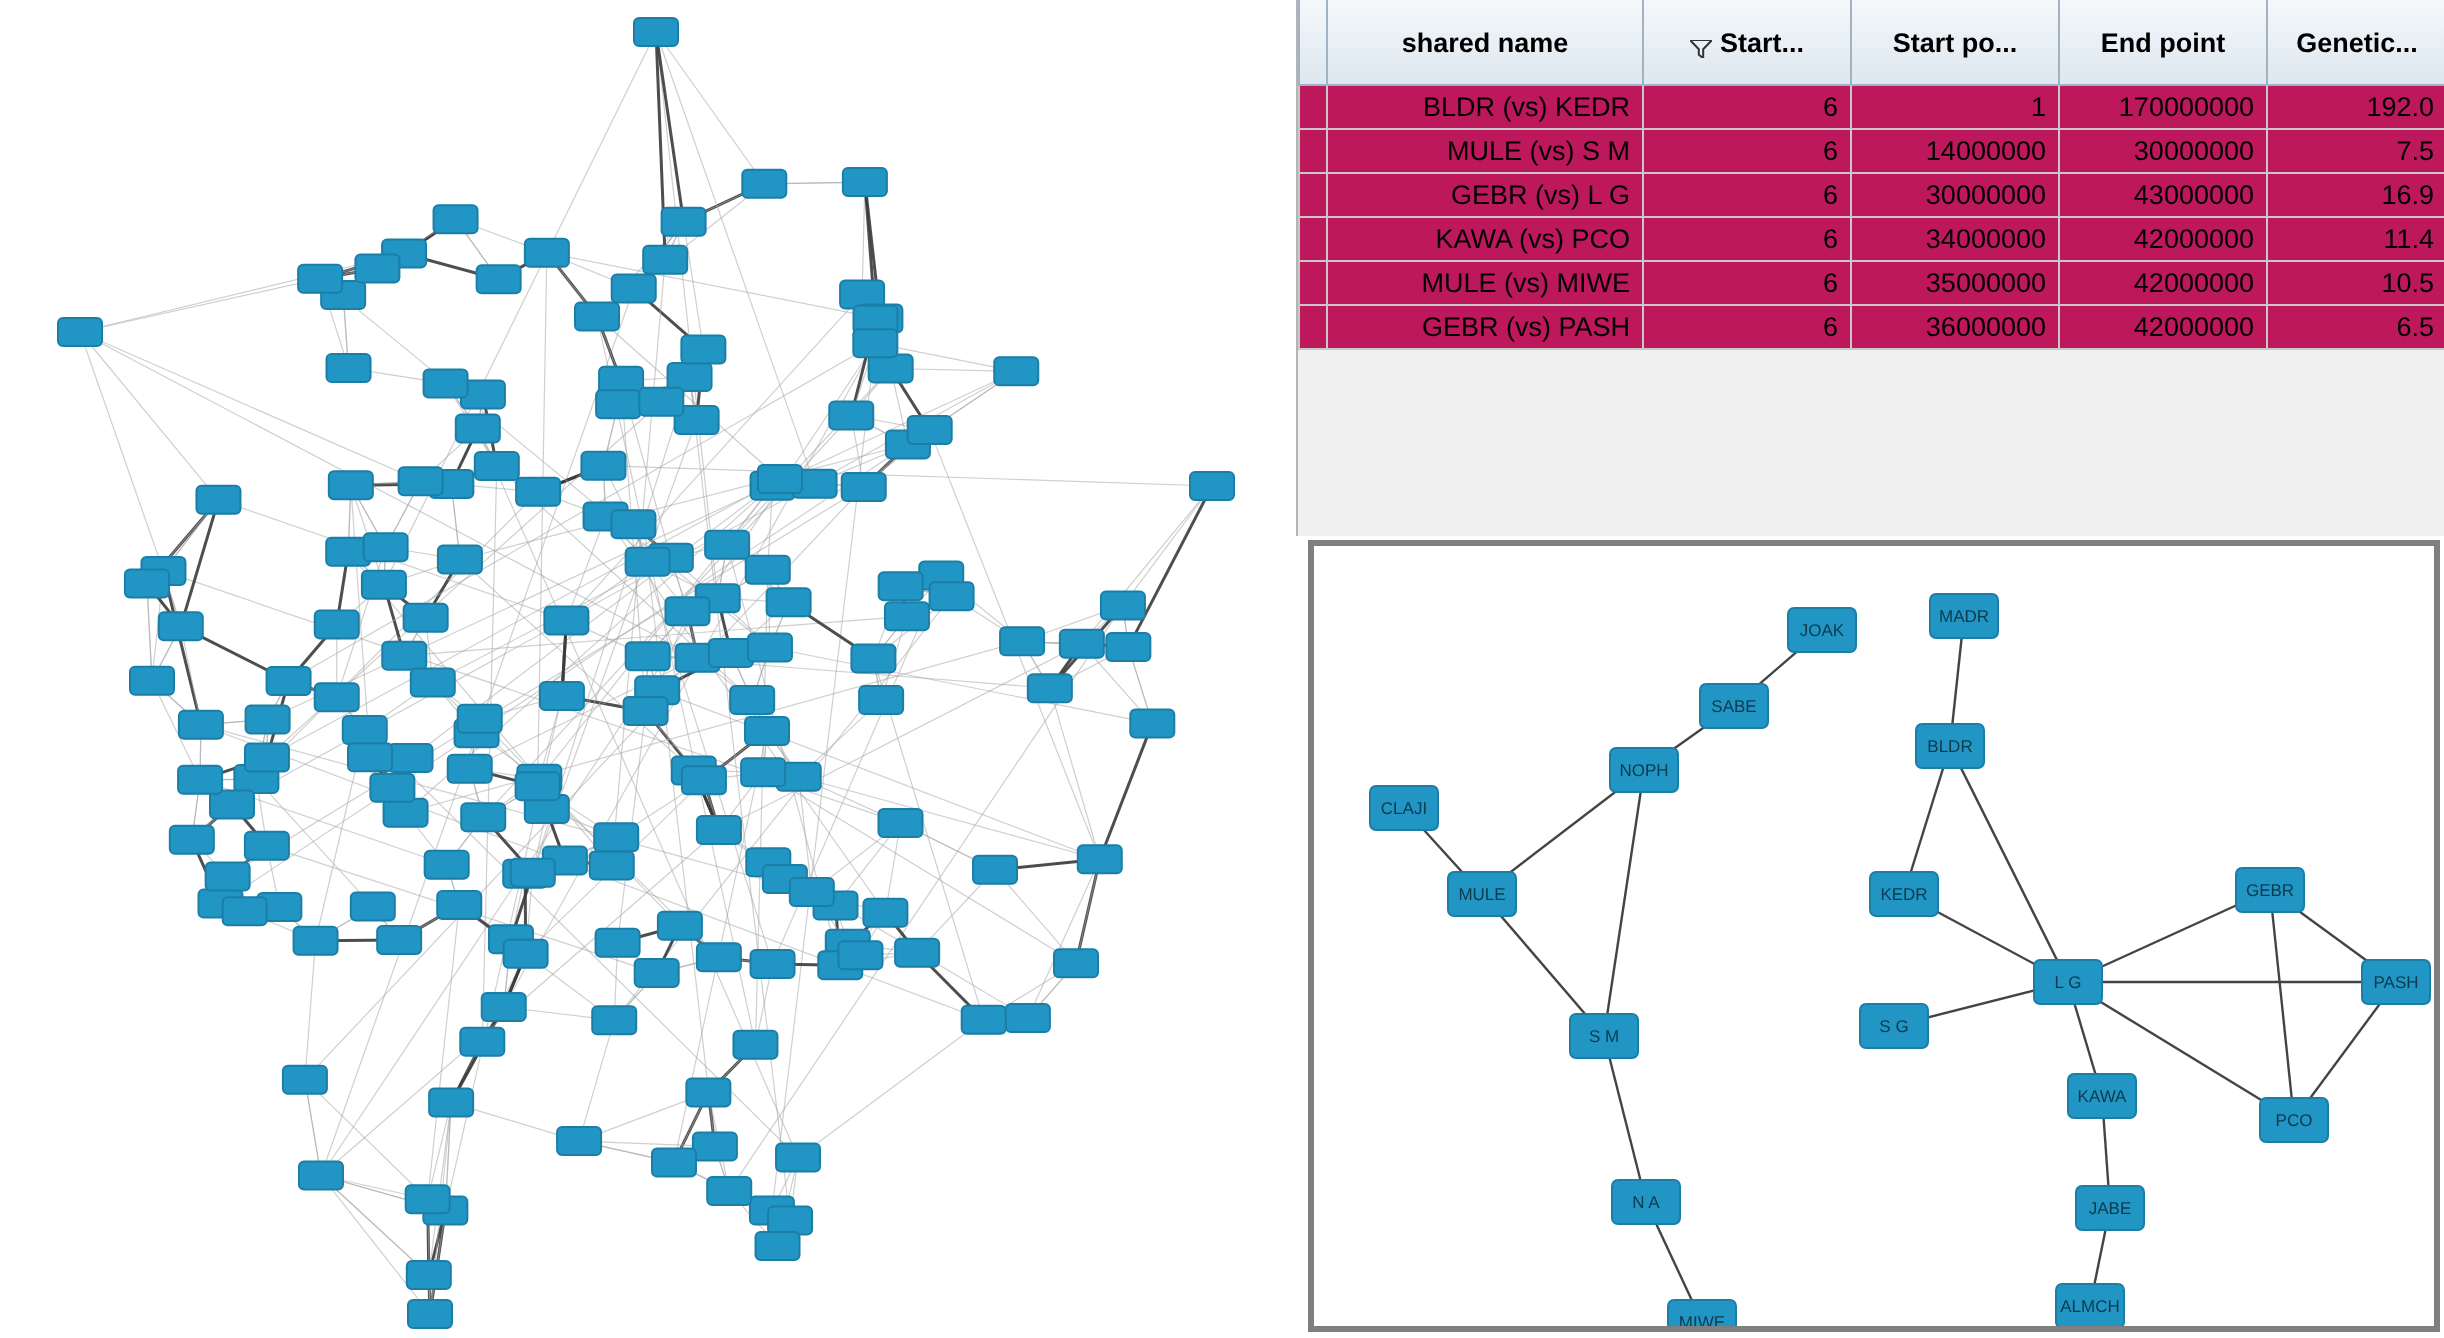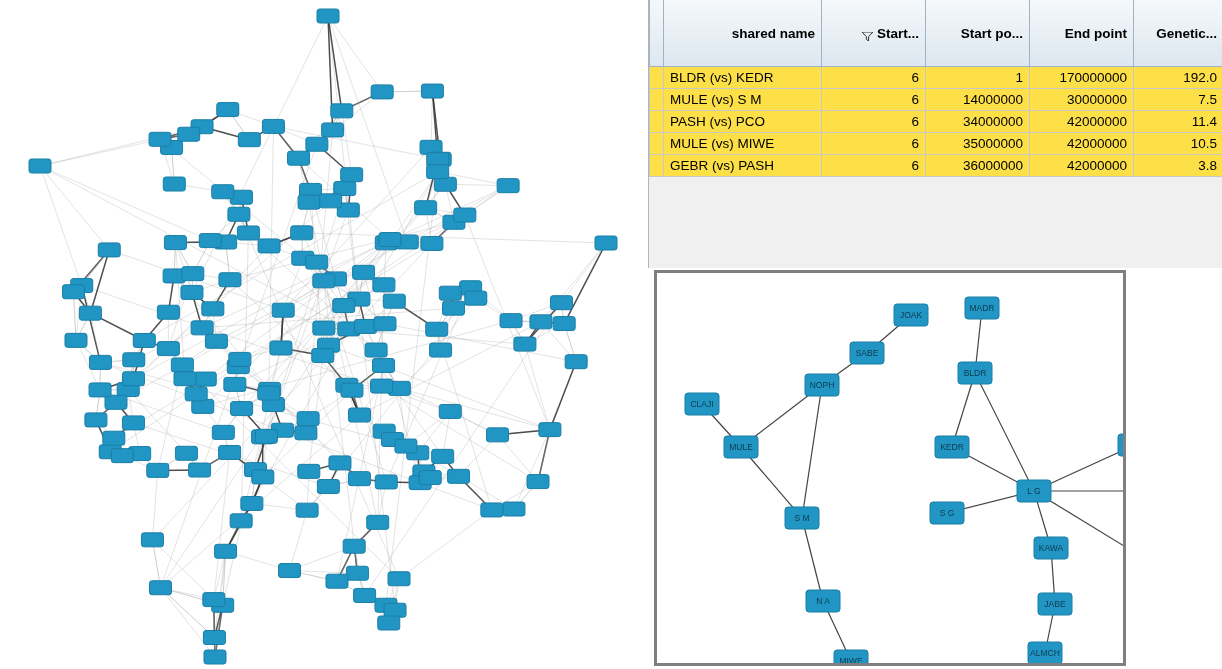--- a/index.html
+++ b/index.html
@@ -34,47 +34,48 @@
     color:#000;
     table-layout:fixed;
   }
   table.grid th{
     background:linear-gradient(#f4f8fb,#dde7ef);
     border:1px solid #9fb3c4;
     border-top:none;
     height:34px;
     font-weight:bold;
     font-size:13.5px;
-    padding:16px 6px;
+    padding:4px 6px;
     white-space:nowrap;
     overflow:hidden;
-    text-align:right;
+    text-align:center;
     position:relative;
   }
   table.grid td{
     border:1px solid #c8c8c8;
     height:21px;
     padding:0 6px;
-    background:#fde047;
+    background:#be185d;
     white-space:nowrap;
     overflow:hidden;
     font-size:13.5px;
+    text-align:right;
   }
   td.num{text-align:right;}
   td.txt{text-align:left;}
   .filter-ico{
     display:inline-block;width:11px;height:9px;margin-right:4px;
     vertical-align:middle;
   }
   .col-gutter{width:14px;background:#f0f0f0;border:none;}
   .gutter-cell{background:#f0f0f0;border:none;border-right:1px solid #c8c8c8;}
 
   
   #subnetwork-panel{
-    position:absolute;left:654px;top:270px;width:472px;height:396px;
+    position:absolute;left:654px;top:270px;width:566px;height:396px;
     background:#ffffff;
     border:3px solid #7f7f7f;
     box-sizing:border-box;
     overflow:hidden;
   }
   #subnetwork-panel svg{display:block;}
 
   .node-rect{fill:#2196c4;stroke:#1b7ea6;stroke-width:1;}
   .sub-label{font-family:"Liberation Sans",sans-serif;font-size:8.5px;fill:#0d3a4d;text-anchor:middle;}
   .edge{stroke:#444;fill:none;}
@@ -1329,41 +1330,49 @@
           <tr>
             <td class="gutter-cell"></td>
             <td class="txt">MULE (vs) S M</td>
             <td class="num">6</td>
             <td class="num">14000000</td>
             <td class="num">30000000</td>
             <td class="num">7.5</td>
           </tr>
           <tr>
             <td class="gutter-cell"></td>
-            <td class="txt">PASH (vs) PCO</td>
+            <td class="txt">GEBR (vs) L G</td>
+            <td class="num">6</td>
+            <td class="num">30000000</td>
+            <td class="num">43000000</td>
+            <td class="num">16.9</td>
+          </tr>
+          <tr>
+            <td class="gutter-cell"></td>
+            <td class="txt">KAWA (vs) PCO</td>
             <td class="num">6</td>
             <td class="num">34000000</td>
             <td class="num">42000000</td>
             <td class="num">11.4</td>
           </tr>
           <tr>
             <td class="gutter-cell"></td>
             <td class="txt">MULE (vs) MIWE</td>
             <td class="num">6</td>
             <td class="num">35000000</td>
             <td class="num">42000000</td>
             <td class="num">10.5</td>
           </tr>
           <tr>
             <td class="gutter-cell"></td>
             <td class="txt">GEBR (vs) PASH</td>
             <td class="num">6</td>
             <td class="num">36000000</td>
             <td class="num">42000000</td>
-            <td class="num">3.8</td>
+            <td class="num">6.5</td>
           </tr>
         </tbody>
     </table>
   </div>
 
   <div id="subnetwork-panel">
     <svg width="560" height="390" viewBox="0 0 560 390">
       <g id="subnet-edges">
           <line x1="254" y1="42" x2="210" y2="80" class="edge" stroke-width="1.2"></line>
           <line x1="210" y1="80" x2="165" y2="112" class="edge" stroke-width="1.2"></line>

